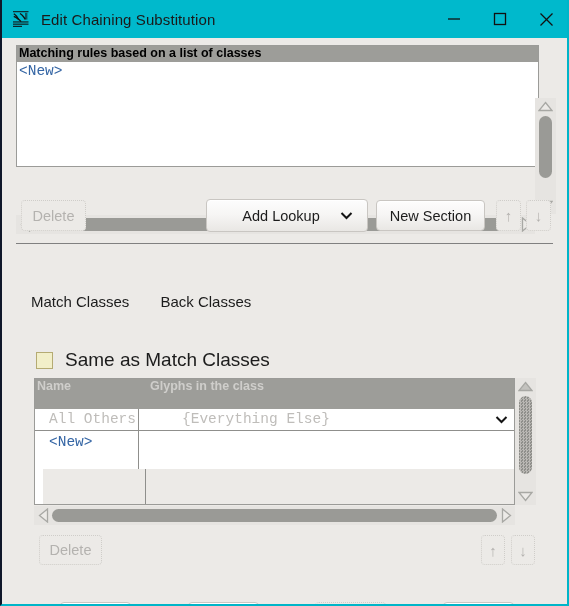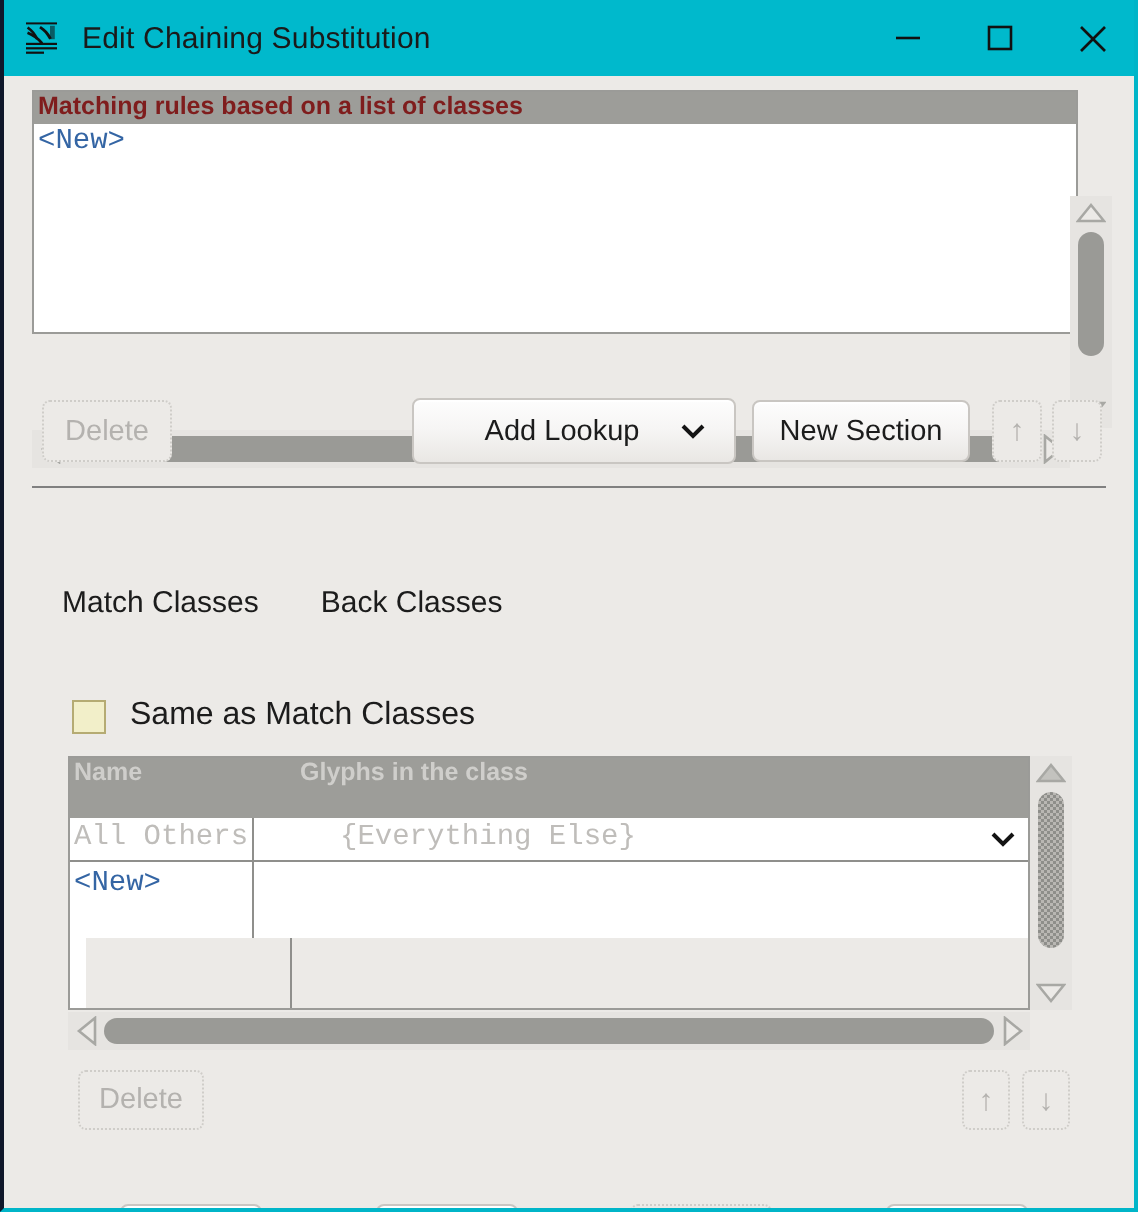--- a/index.html
+++ b/index.html
@@ -80,21 +80,21 @@
     width: 523px;
     height: 122px;
     background: #ffffff;
     border: 1px solid #9b9b98;
     box-sizing: border-box;
     overflow: hidden;
   }
   #top-col-header {
     height: 16px;
     background: #9d9d99;
-    color: #7f1d1d;
+    color: #000000;
     font-family: "Liberation Sans", sans-serif;
     font-weight: bold;
     font-size: 12.5px;
     line-height: 15px;
     padding-left: 2px;
     white-space: nowrap;
     overflow: hidden;
   }
   .mono-new {
     font-family: "Liberation Mono", monospace;
@@ -261,21 +261,21 @@
   }
   #chk-box {
     width: 17px; height: 17px;
     background: #f2efc9;
     border: 1px solid #b5ab73;
     box-sizing: border-box;
     margin-right: 12px;
     flex: 0 0 auto;
   }
   #chk-label {
-    font-size: 16px;
+    font-size: 19px;
     color: #1c1c1c;
     white-space: nowrap;
   }
 
   
   #bottom-table {
     position: absolute;
     left: 32px; top: 340px;
     width: 481px;
     height: 127px;
@@ -301,22 +301,22 @@
   .trow {
     display: flex;
     font-family: "Liberation Mono", monospace;
     font-size: 14.5px;
     line-height: 21px;
     height: 21px;
     position: relative;
     background: #ffffff;
   }
   .trow .c1 {
-    width: 92px;
-    padding-left: 2px;
+    width: 104px;
+    padding-left: 14px;
     box-sizing: border-box;
     border-right: 1px solid #8f8f8c;
     white-space: nowrap;
     overflow: hidden;
   }
   .trow .c2 {
     flex: 1;
     padding-left: 4px;
     box-sizing: border-box;
     white-space: nowrap;

